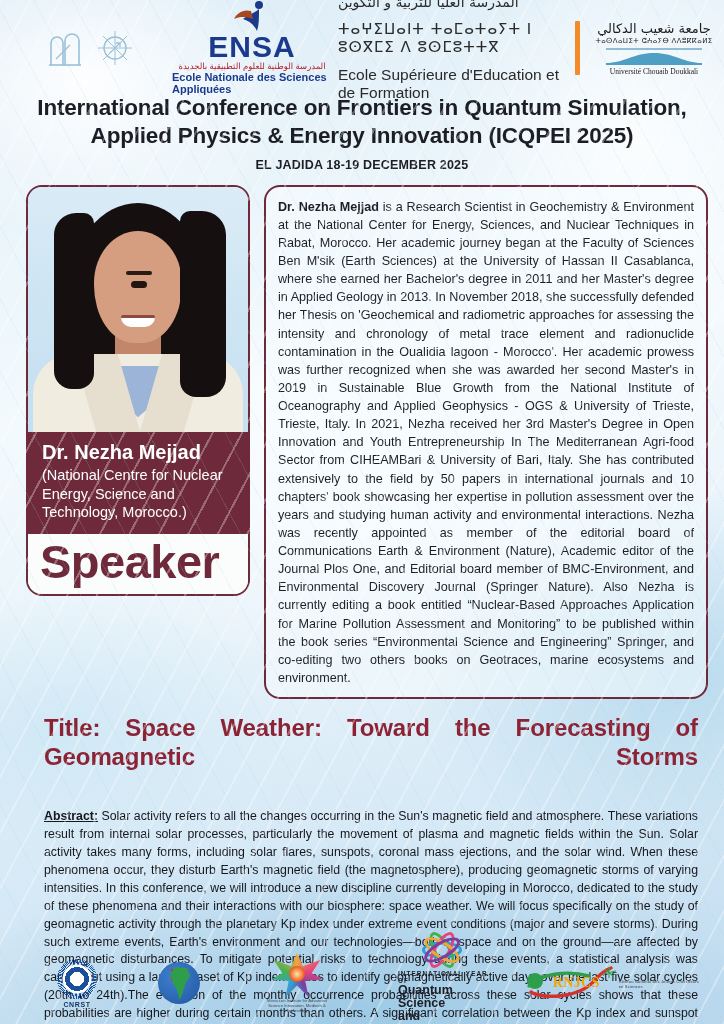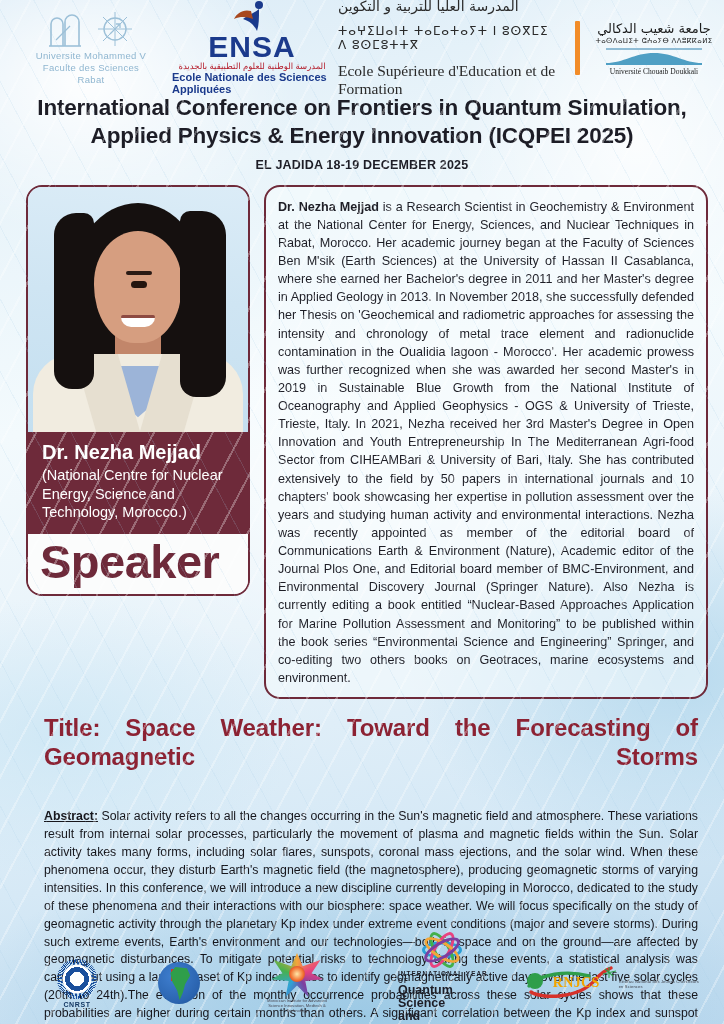--- a/index.html
+++ b/index.html
@@ -54,22 +54,22 @@
     letter-spacing: .3px; margin-top: 2px;
   }
 
   .logo-ensa { width: 160px; display: flex; flex-direction: column; align-items: center; }
   .ensa-word { font-size: 30px; font-weight: bold; color: #1b3a8c; letter-spacing: 1px; line-height: .95; }
   .ensa-ar { font-size: 8.5px; font-weight: normal; color: #b41d2b; direction: rtl; }
   .ensa-fr { font-size: 11px; font-weight: bold; color: #1b3a8c; }
 
   .logo-esef { flex: 1; display: flex; flex-direction: column; align-items: flex-start; gap: 10px; }
   .esef-ar  { font-size: 14px; color: #2a2a2a; direction: rtl; letter-spacing: 2px; font-family: "DejaVu Sans", sans-serif; }
-  .esef-tif { font-size: 12px; color: #2a2a2a; letter-spacing: 1px; font-family: "DejaVu Sans", sans-serif; }
-  .esef-fr  { font-size: 15.5px; color: #2a2a2a; font-family: Liberation Serif, serif; }
+  .esef-tif { font-size: 15px; color: #2a2a2a; letter-spacing: 1px; font-family: "DejaVu Sans", sans-serif; }
+  .esef-fr  { font-size: 15.5px; color: #2a2a2a; font-family: Liberation Sans, sans-serif; }
 
   .hdr-divider { width: 5px; height: 54px; background: #f28c28; margin: 0 8px; border-radius: 1px; }
 
   .logo-ucd { width: 120px; display: flex; flex-direction: column; align-items: center; gap: 1px; }
   .ucd-ar   { font-size: 13px; color: #1c1c1c; direction: rtl; font-family: "DejaVu Sans", sans-serif; }
   .ucd-tif  { font-size: 7px; color: #1c1c1c; letter-spacing: .4px; font-family: "DejaVu Sans", sans-serif; }
   .ucd-fr   { font-size: 7.5px; color: #1c1c1c; font-family: "Liberation Serif", serif; }
   .ucd-wave { width: 96px; height: 20px; position: relative; }
 
   
@@ -297,25 +297,20 @@
           <path d="M3 36 V14 a6 6 0 0 1 12 0 V36" fill="none" stroke="#9cc0d8" stroke-width="1.6"></path>
           <path d="M17 36 V12 a7 7 0 0 1 14 0 V36" fill="none" stroke="#9cc0d8" stroke-width="1.6"></path>
           <path d="M1 36 H33" stroke="#9cc0d8" stroke-width="1.6"></path>
           <path d="M8 30 L22 16" stroke="#9cc0d8" stroke-width="1.2"></path>
         </svg>
         <svg width="38" height="38" viewBox="0 0 38 38">
           <circle cx="19" cy="19" r="11" fill="none" stroke="#9cc0d8" stroke-width="1.4"></circle>
           <path d="M19 2 L19 36 M2 19 L36 19 M7 7 L31 31 M31 7 L7 31" stroke="#9cc0d8" stroke-width="1"></path>
           <path d="M14 24 L24 14 L20 14 M24 14 L24 18" fill="none" stroke="#9cc0d8" stroke-width="1.3"></path>
         </svg>
-      </div>
-      <div class="um5-text">
-        <div>Universite Mohammed V</div>
-        <div>Faculte des Sciences</div>
-        <div>Rabat</div>
       </div>
     </div>
 
     <div class="logo-ensa">
       <svg width="46" height="32" viewBox="0 0 46 32">
         <circle cx="30" cy="4" r="4" fill="#1b3a8c"></circle>
         <path d="M30 8 C30 17 30 24 28 30 C25 24 22 21 14 18 C19 14 24 13 30 8 Z" fill="#1b3a8c"></path>
         <path d="M22 10 C14 8 8 12 5 18 C12 15 18 16 24 18 Z" fill="#a8481f"></path>
       </svg>
       <div class="ensa-word">ENSA</div>

